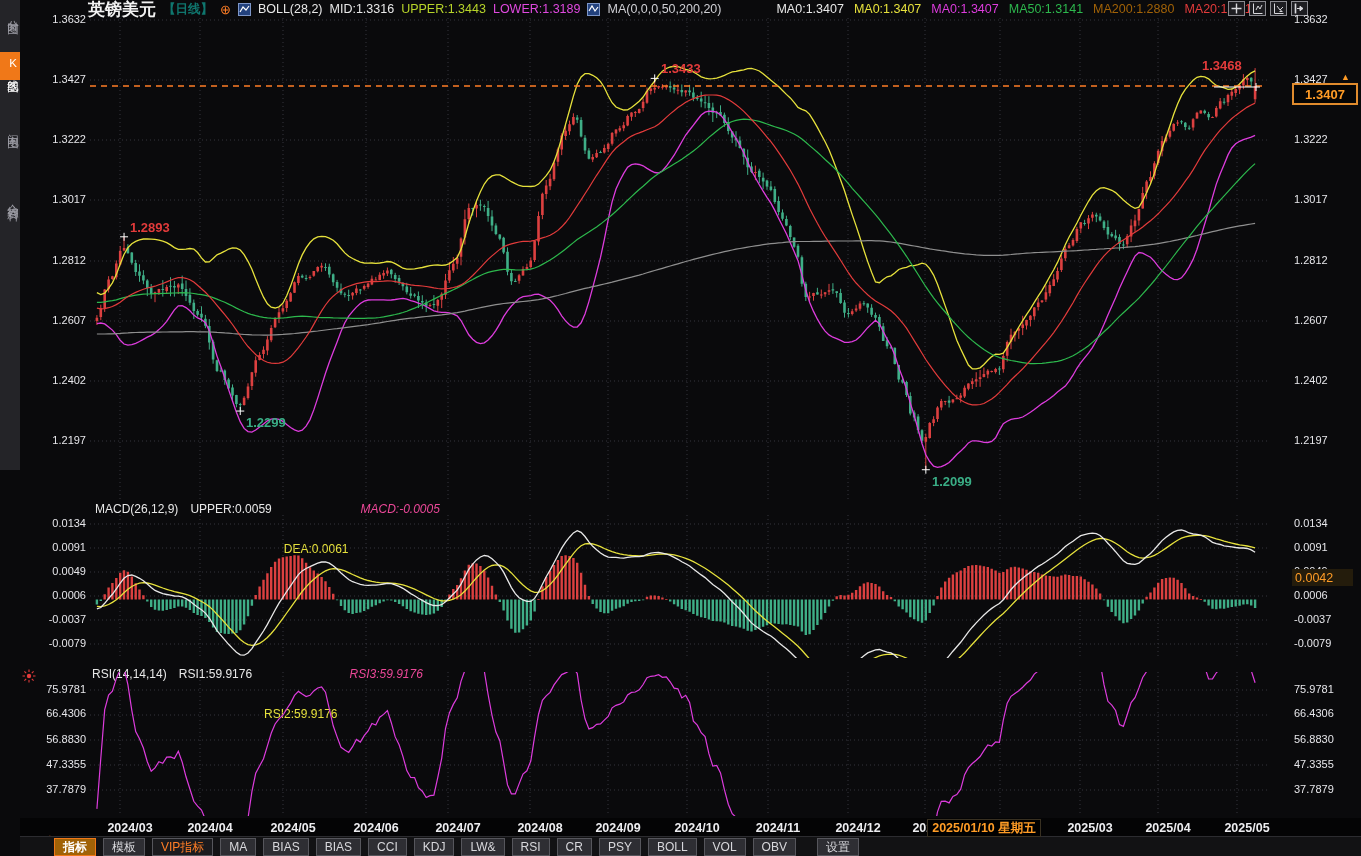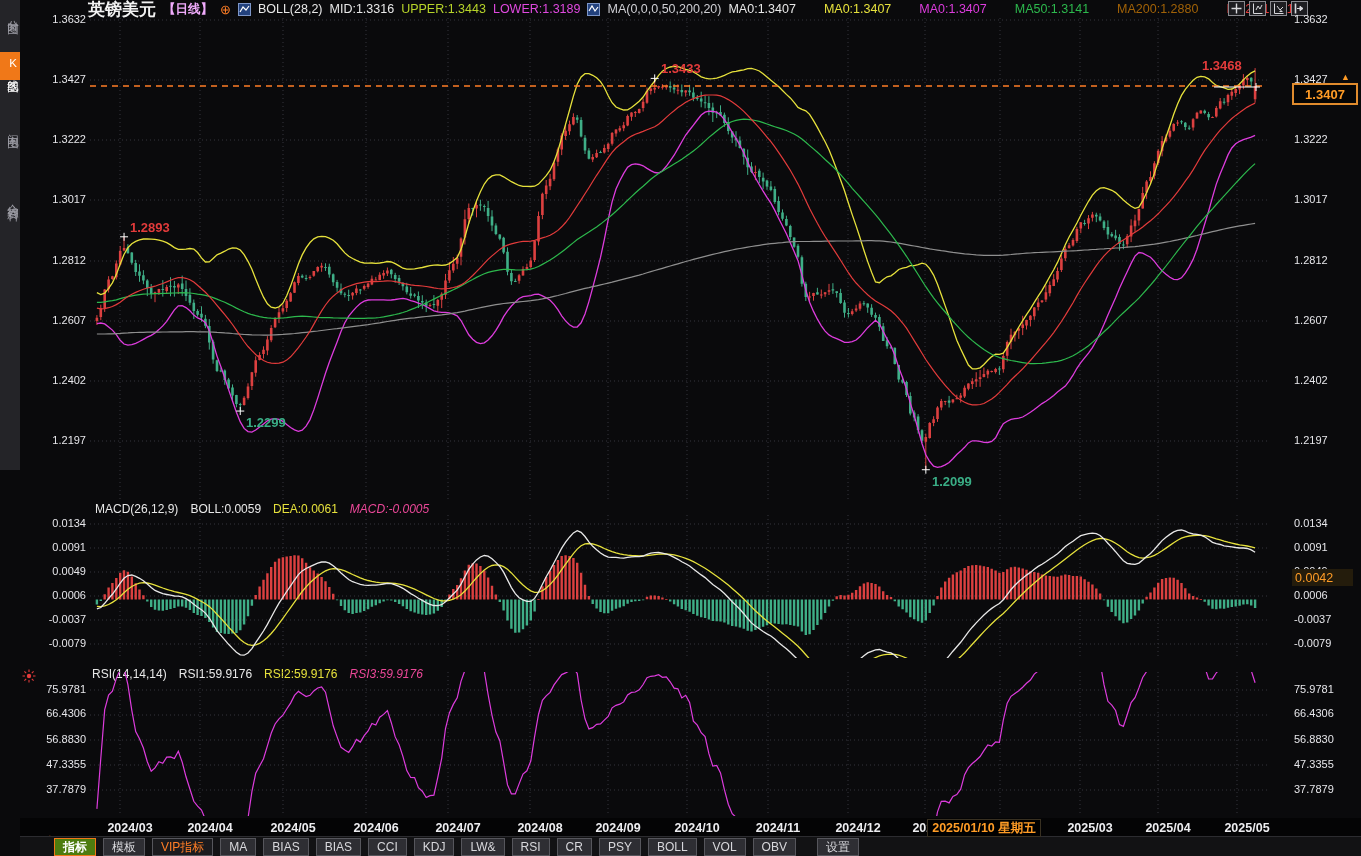--- a/index.html
+++ b/index.html
@@ -8,57 +8,57 @@
   
   #sidebar{position:absolute;left:0;top:0;width:20px;height:470px;background:#242428;}
   .sideitem{position:absolute;left:0;width:20px;text-align:center;
             writing-mode:vertical-rl;text-orientation:upright;
             font-size:11.5px;letter-spacing:2px;color:#9b9ba3;padding:5px 0;cursor:pointer;}
   .sideitem.active{background:#f07818;color:#fff;}
   
   #header{position:absolute;left:88px;top:1px;height:16px;display:flex;align-items:center;
           gap:7px;font-size:12.5px;color:#cfcfd4;white-space:nowrap;}
   #header .sym{color:#f2f2f2;font-weight:bold;font-size:17px;}
-  #header .per{color:#f0abfc;font-weight:bold;}
+  #header .per{color:#0f766e;font-weight:bold;}
   #header .addic{color:#ff7e26;font-size:13px;}
   #header .w{color:#e8e8e8;}
   #header .up{color:#b7d42a;}
   #header .lo{color:#e049e0;}
   .chicon{width:13px;height:13px;display:inline-block;}
   #topicons{position:absolute;left:1228px;top:1px;display:flex;gap:4px;}
   .ticon{width:15px;height:13px;border:1px solid #8a8a90;background:#1d1d21;display:flex;
          align-items:center;justify-content:center;cursor:pointer;}
   
   .axl{position:absolute;font-size:11px;color:#e6e6ea;line-height:15px;}
   .axl.l{left:28px;width:58px;text-align:right;}
   .axl.r{left:1294px;width:62px;text-align:left;}
   
   .phead{position:absolute;font-size:12px;display:flex;gap:12px;white-space:nowrap;color:#d8d8dc;}
-  .phead .y{color:#e6e13c;} .phead .m{color:#ec4899;font-style:italic;} .phead .w{color:#e8e8e8;}
+  .phead .y{color:#e6e13c;margin-top:40px;} .phead .m{color:#ec4899;font-style:italic;} .phead .w{color:#e8e8e8;}
   
   #pricebox{position:absolute;left:1292px;top:83px;width:62px;height:18px;background:#050505;
             border:2px solid #e08b2d;color:#ff9c26;font-size:13px;font-weight:bold;
             display:flex;align-items:center;justify-content:center;}
   #pricearrow{position:absolute;left:1341px;top:72px;color:#ff9c26;font-size:9px;}
   #macdbox{position:absolute;left:1292px;top:569px;width:58px;height:17px;background:#241c0c;
            color:#ff9c26;font-size:12.5px;display:flex;align-items:center;padding-left:3px;}
   
   #daterow{position:absolute;left:20px;right:0;top:818px;height:18px;background:#040405;}
   #periodlbl{position:absolute;left:10px;top:16px;color:#ff7e26;font-weight:normal;font-size:12.5px;cursor:pointer;}
   #periodlbl .ar{font-size:9px;}
   .mon{position:absolute;top:3px;transform:translateX(-50%);color:#ededf0;font-weight:bold;font-size:12.5px;}
   #datebox{position:absolute;left:907px;top:1px;width:112px;height:16px;background:#000;
            border:1px solid #383021;color:#ff9c26;font-weight:bold;font-size:12.5px;
            display:flex;align-items:center;justify-content:center;z-index:8;}
   
   #toolbar{position:absolute;left:20px;right:0;top:836px;height:20px;background:#121214;
            border-top:1px solid #2c2c30;display:flex;align-items:center;padding-left:34px;gap:7px;}
   .tbtn{font-size:12px;color:#d8d8dc;background:#2e2e33;border:1px solid #56565c;
         padding:1px 8px;line-height:14px;cursor:pointer;}
-  .tbtn.active{background:#4d7c0f;border-color:#f07818;color:#fff;font-weight:bold;}
+  .tbtn.active{background:#a16207;border-color:#f07818;color:#fff;font-weight:bold;}
   .tbtn.vip{background:#1b1b1e;color:#ff7e26;}
   #watermark{position:absolute;right:3px;bottom:6px;font-size:46px;font-weight:bold;
              letter-spacing:2px;color:#cdcdd1;opacity:.85;z-index:9;pointer-events:none;}
   svg{position:absolute;display:block;}
   #sunicon{position:absolute;left:22px;top:669px;width:14px;height:14px;cursor:pointer;}
 </style>
 </head>
 <body>
 
 <div id="page">
@@ -84,21 +84,21 @@
     <span class="w">MID:1.3316</span>
     <span class="up">UPPER:1.3443</span>
     <span class="lo">LOWER:1.3189</span>
     <span class="chicon">
         <svg width="13" height="13">
           <rect x="0.5" y="0.5" width="12" height="12" fill="#23427e" stroke="#7d96c8"></rect>
           <polyline points="2,8 5,3 8,8 11,4" fill="none" stroke="#fff" stroke-width="1.2"></polyline>
         </svg>
       </span>
     <span>MA(0,0,0,50,200,20)</span>
-    <span id="ma-values" style="display:flex;gap:28px;">
+    <span id="ma-values" style="display:flex;gap:10px;margin-left:48px;">
         <span style="color: rgb(232, 232, 232);">MA0:1.3407</span>
         <span style="color: rgb(230, 225, 60);">MA0:1.3407</span>
         <span style="color: rgb(221, 60, 221);">MA0:1.3407</span>
         <span style="color: rgb(45, 184, 77);">MA50:1.3141</span>
         <span style="color: #a16207;">MA200:1.2880</span>
         <span style="color: rgb(226, 59, 59);">MA20:1.3316</span>
       </span>
   </div>
 
   <div id="topicons">
@@ -170,21 +170,21 @@
       <text x="571" y="55" fill="#e23b3b" font-size="13" font-weight="bold">1.3433</text>
       <path d="M831.83,451.73007799999993H839.83M835.83,447.73007799999993V455.73007799999993" stroke="#fff" stroke-width="1"></path>
       <text x="842" y="468" fill="#3aae86" font-size="13" font-weight="bold">1.2099</text>
       <text x="1112" y="52" fill="#e23b3b" font-size="13" font-weight="bold">1.3468</text>
       <path d="M1124,69H1162" stroke="#fff" stroke-width="1"></path>
       <path d="M1162,69H1170M1166,65V73" stroke="#fff" stroke-width="1"></path>
     </svg>
 
   <div class="phead" style="left:95px;top:502px;text-align:center;">
     <span class="w">MACD(26,12,9)</span>
-    <span class="w">BOLL:0.0059</span>
+    <span class="w">UPPER:0.0059</span>
     <span class="y">DEA:0.0061</span>
     <span class="m">MACD:-0.0005</span>
   </div>
   <svg id="macd-chart" style="left:90px;top:515px;" width="1177" height="143" viewBox="0 0 1177 143">
       <path d="M0,9H1177" stroke="#34343c" stroke-width="1" stroke-dasharray="1 3"></path>
       <path d="M0,33H1177" stroke="#34343c" stroke-width="1" stroke-dasharray="1 3"></path>
       <path d="M0,57H1177" stroke="#34343c" stroke-width="1" stroke-dasharray="1 3"></path>
       <path d="M0,81H1177" stroke="#34343c" stroke-width="1" stroke-dasharray="1 3"></path>
       <path d="M0,105H1177" stroke="#34343c" stroke-width="1" stroke-dasharray="1 3"></path>
       <path d="M0,129H1177" stroke="#34343c" stroke-width="1" stroke-dasharray="1 3"></path>

